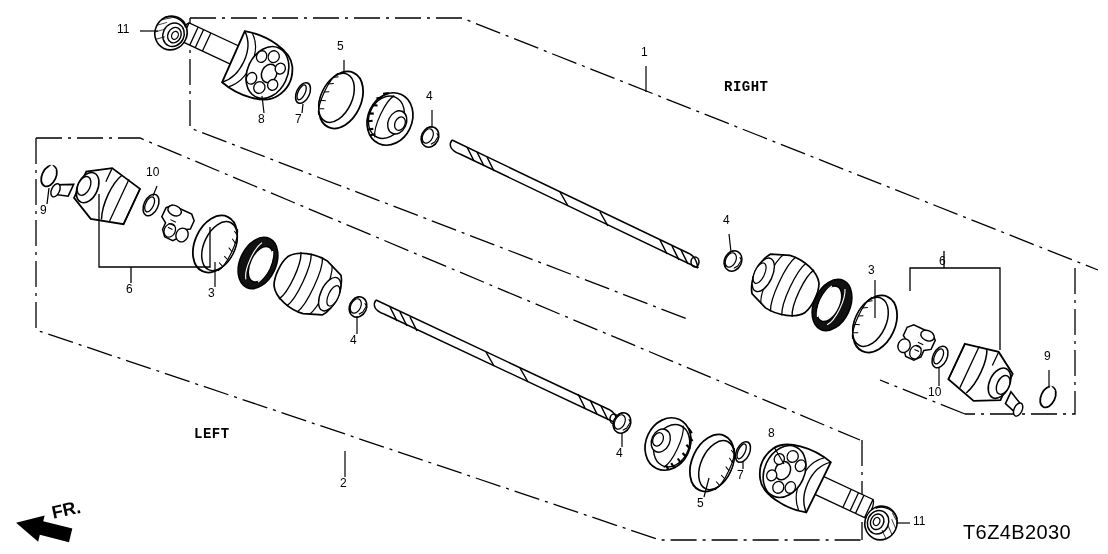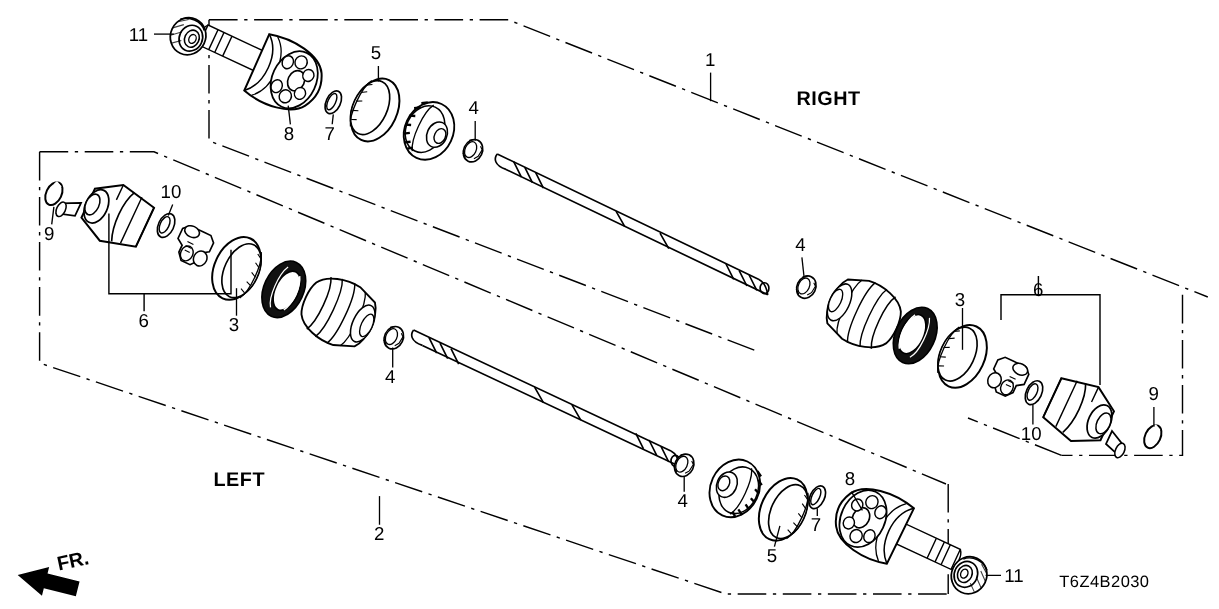--- a/index.html
+++ b/index.html
@@ -1,23 +1,23 @@
 <!DOCTYPE html>
 <html><head>
 <meta charset="utf-8">
 <style>
   html,body{margin:0;padding:0;background:#fff;}
   body{width:1108px;height:554px;overflow:hidden;
        font-family:"Liberation Sans",sans-serif;color:#000;}
   #stage{position:relative;width:1108px;height:554px;background:#ffffff;}
   #art{position:absolute;left:0;top:0;width:1108px;height:554px;}
   .lbl{position:absolute;font-family:"Liberation Sans",sans-serif;
-       font-size:17px;color:#000;line-height:1;white-space:nowrap;}
-  .lbl.big{font-weight:bold;font-size:18px;letter-spacing:.5px;}
-  .code{position:absolute;font-size:15px;letter-spacing:.4px;}
+       font-size:12px;color:#000;line-height:1;white-space:nowrap;}
+  .lbl.big{font-weight:bold;font-size:14px;letter-spacing:.5px;font-family:Liberation Mono, monospace;}
+  .code{position:absolute;font-size:20px;letter-spacing:.4px;}
   .frtxt{position:absolute;font-weight:bold;font-size:18px;
          transform:rotate(-12deg);transform-origin:left top;}
 </style>
 </head>
 <body>
 
 <div id="stage">
 
   <svg id="art" viewBox="0 0 1108 554">
     <defs>

